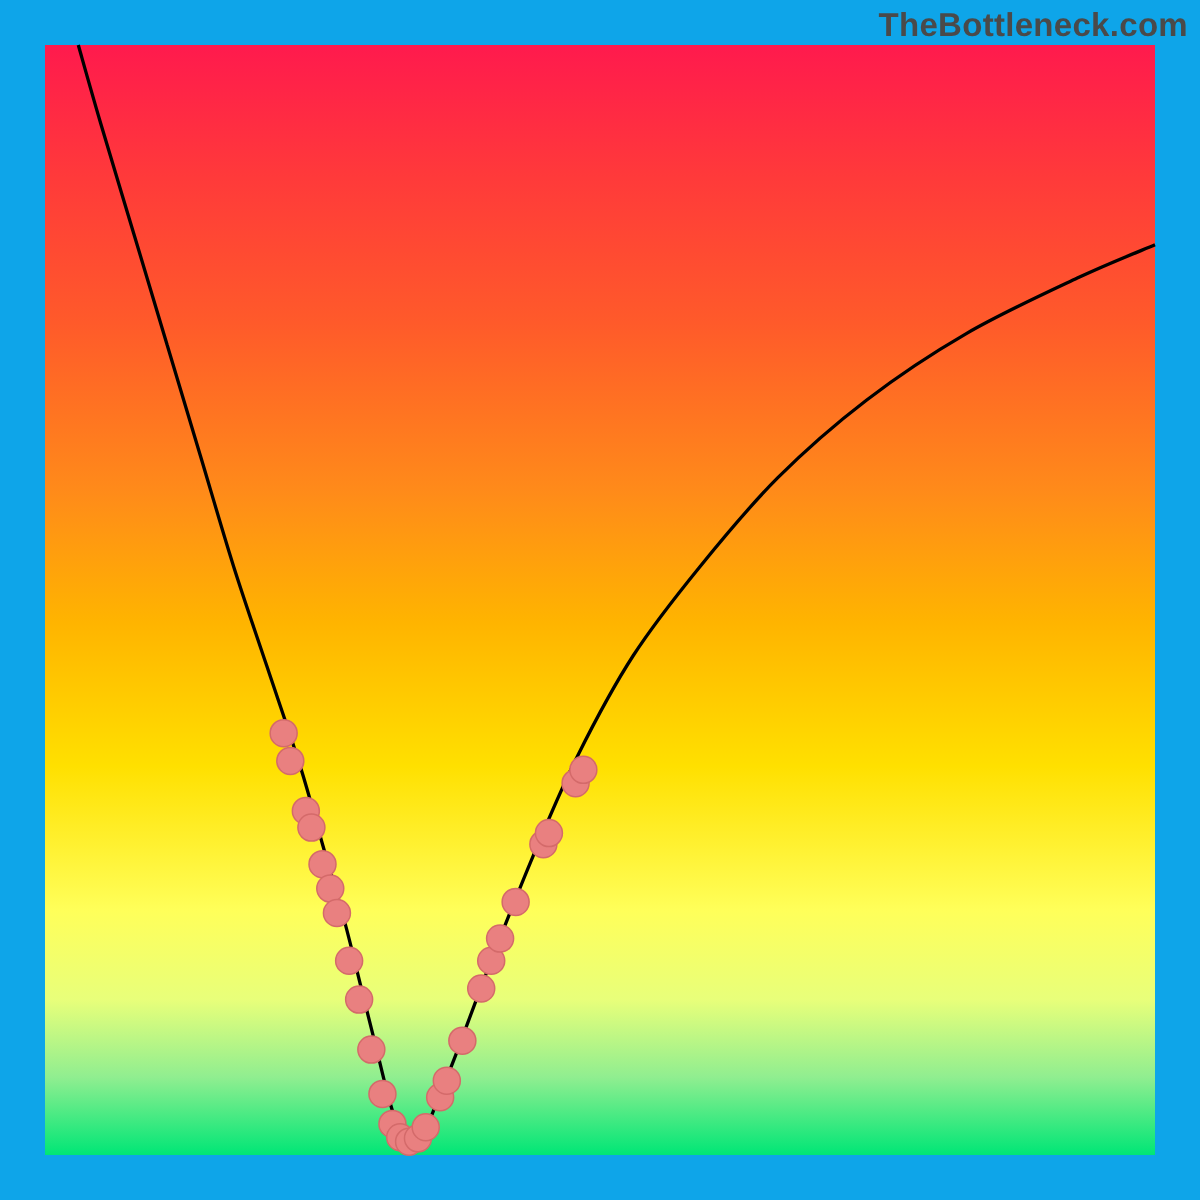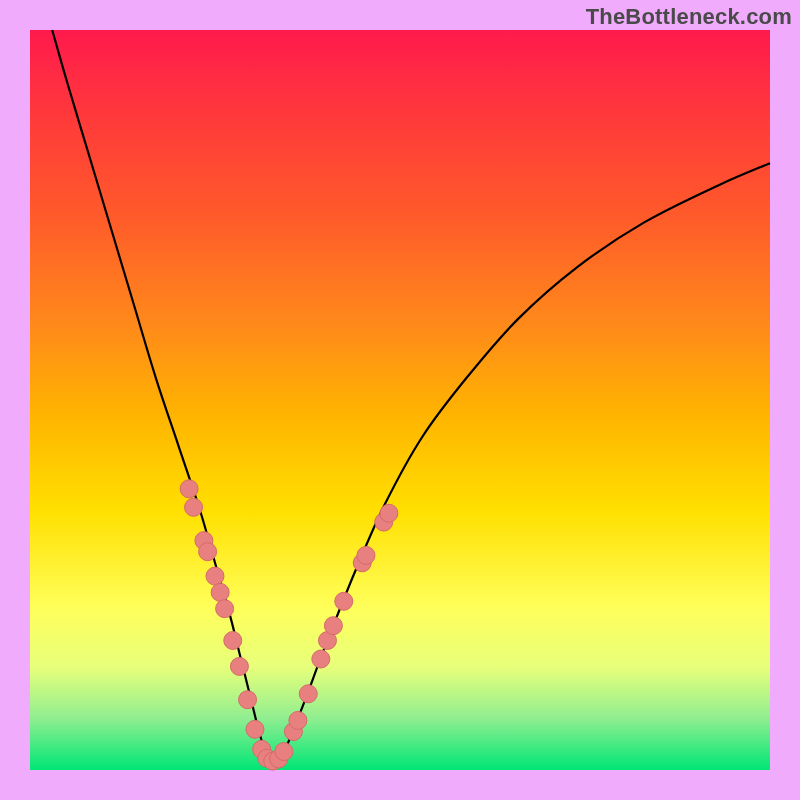--- a/index.html
+++ b/index.html
@@ -7,21 +7,21 @@
     padding: 0;
     width: 800px;
     height: 800px;
     overflow: hidden;
     background: #000;
     font-family: Arial, Helvetica, sans-serif;
   }
   .frame {
     position: absolute;
     inset: 0;
-    background: #f0abfc;
+    background: #0ea5e9;
   }
   .plot {
     position: absolute;
     left: 30px;
     top: 30px;
     width: 740px;
     height: 740px;
     background: linear-gradient(to bottom,
       #ff1a4d 0%,
       #ff3a3a 12%,

